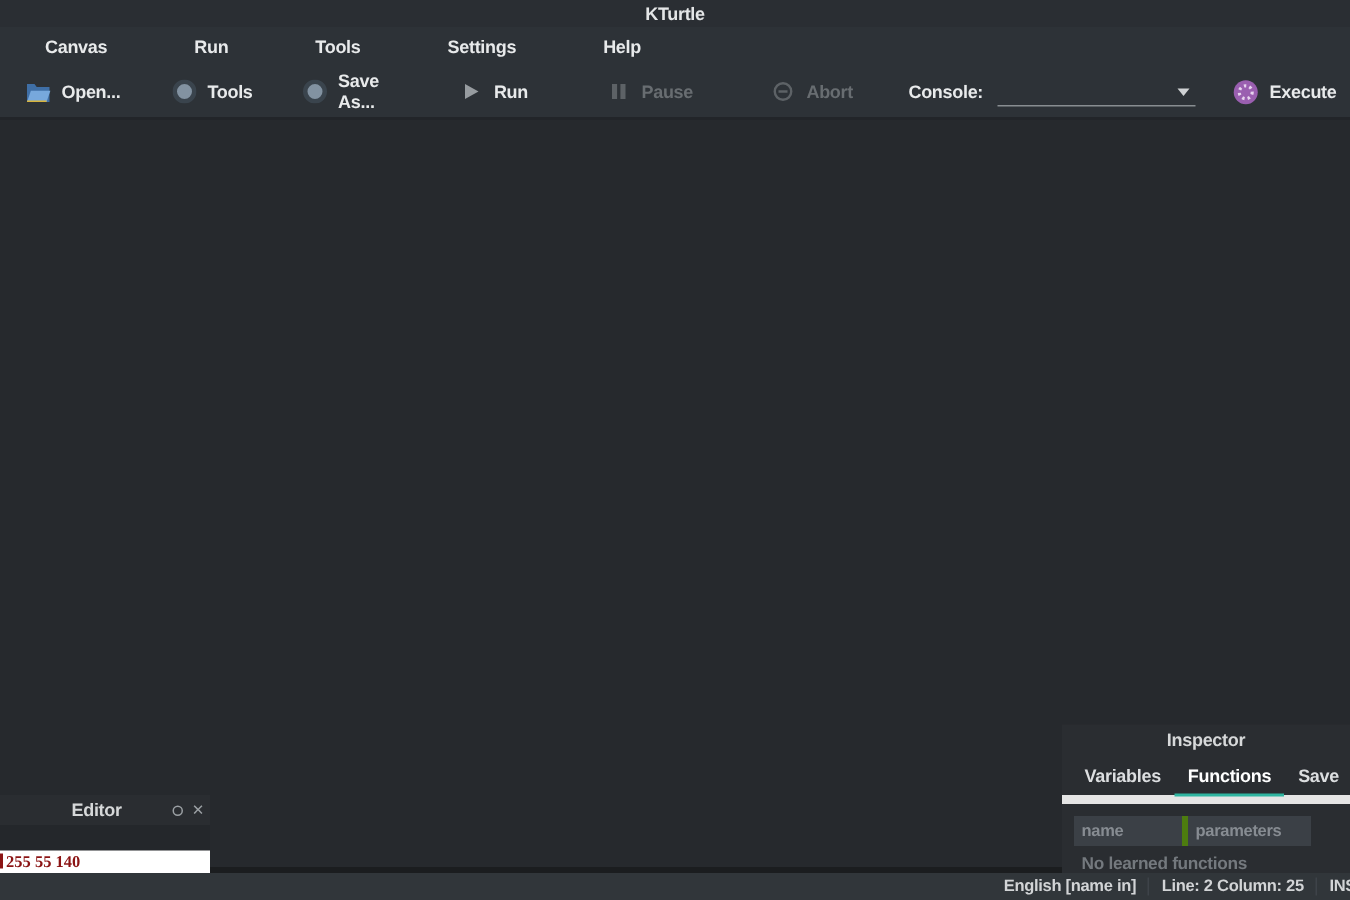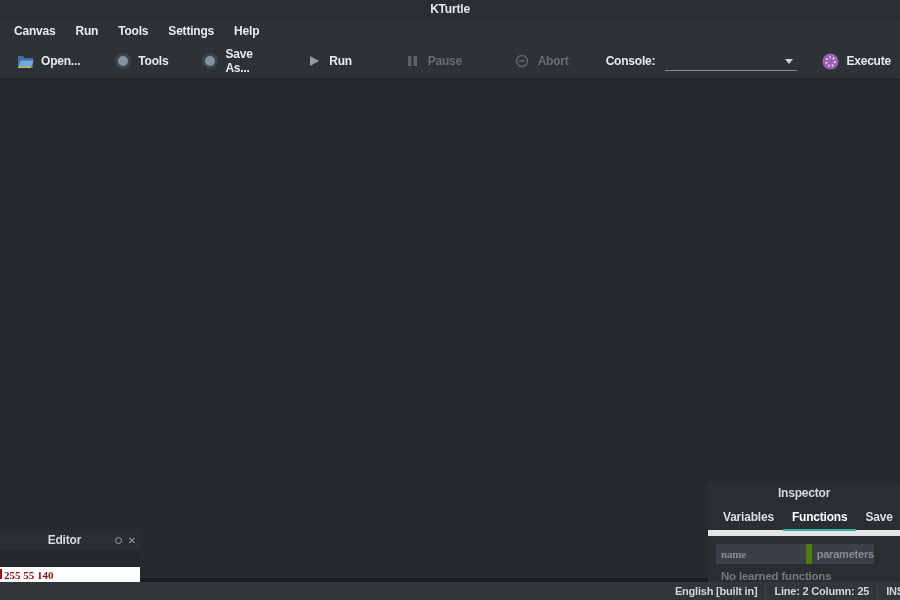--- a/index.html
+++ b/index.html
@@ -11,21 +11,21 @@
     display:flex; flex-direction:column;
   }
   
   .titlebar {
     height:18px; background:#2a2e33; flex:0 0 18px;
     display:flex; align-items:center; justify-content:center;
     font-weight:700; font-size:12px; color:#e4e6e7;
   }
   .menubar {
     height:26px; flex:0 0 26px; background:#2d3237;
-    display:flex; align-items:center; padding-left:4px;
+    display:flex; align-items:center; padding-left:20px;gap:38px;
   }
   .menu-item { padding:4px 10px; font-weight:600; color:#e8eaeb; cursor:default; }
   .toolbar {
     height:36px; flex:0 0 36px; background:#2d3237;
     display:flex; align-items:center; padding-left:8px; gap:16px;
     border-bottom:2px solid #222529;
   }
   .tbtn {
     display:flex; align-items:center; gap:7px;
     padding:5px 9px; font-weight:600; color:#e8eaeb;
@@ -77,21 +77,21 @@
   .insp-header { height:20px; flex:0 0 20px; display:flex; align-items:center; justify-content:center; color:#d6d8d9; font-weight:600; }
   .tabs-row { display:flex; align-items:flex-end; padding:4px 4px 0 6px; border-bottom:6px solid #e5e5e5; }
   .tab {
     padding:3px 9px 5px 9px; font-weight:600; color:#dcdee0;
     border-bottom:2px solid transparent; margin-bottom:-1px;
   }
   .tab.active { color:#ffffff; border-bottom-color:#2fb5a0; }
   .insp-table { margin:8px 8px 0 8px; margin-right:26px; }
   .table-head { display:flex; background:#3b4046; height:20px; align-items:center; }
   .th { color:#878c92; font-weight:600; font-size:11px; padding-left:5px; }
-  .th-name { width:96px; border-right:6px solid #4d7c0f; align-self:stretch; display:flex; align-items:center;font-family:Liberation Serif, serif; }
+  .th-name { width:76px; border-right:4px solid #4d7c0f; align-self:stretch; display:flex; align-items:center; }
   .th-params { flex:1; }
   .empty-text { color:#74797e; font-size:11.5px; padding:6px 12px 0 13px; font-weight:600; }
   
   .statusbar {
     height:18px; flex:0 0 18px; background:#31363a;
     display:flex; align-items:center; justify-content:flex-end;
     font-size:11px; color:#d2d4d6; font-weight:600;
   }
   .sb-item { padding:0 8px; white-space:nowrap; }
   .sb-sep { width:1px; height:12px; background:#3e4349; }
@@ -245,18 +245,18 @@
       <div class="table-head">
         <span class="th th-name">name</span>
         <span class="th th-params">parameters</span>
       </div>
     </div>
     <div class="empty-text">No learned functions</div>
   </div>
 </div>
 
 <div class="statusbar">
-  <span class="sb-item">English [built in]</span>
+  <span class="sb-item">English [name in]</span>
   <span class="sb-sep"></span>
   <span class="sb-item">Line: 2 Column: 25</span>
   <span class="sb-sep"></span>
   <span class="sb-item sb-ins">INS</span>
 </div>
 
 </body></html>

